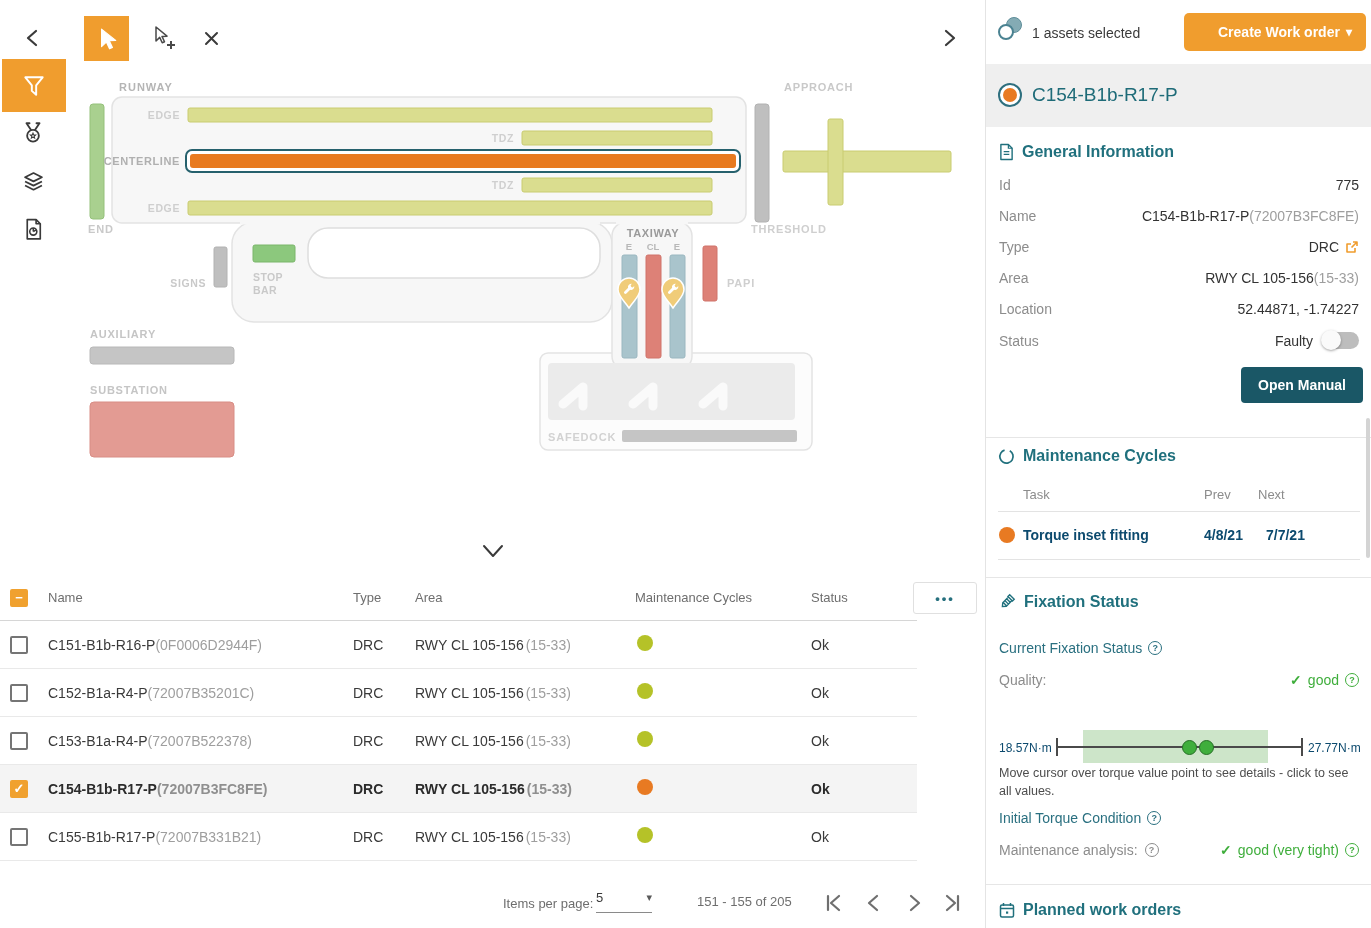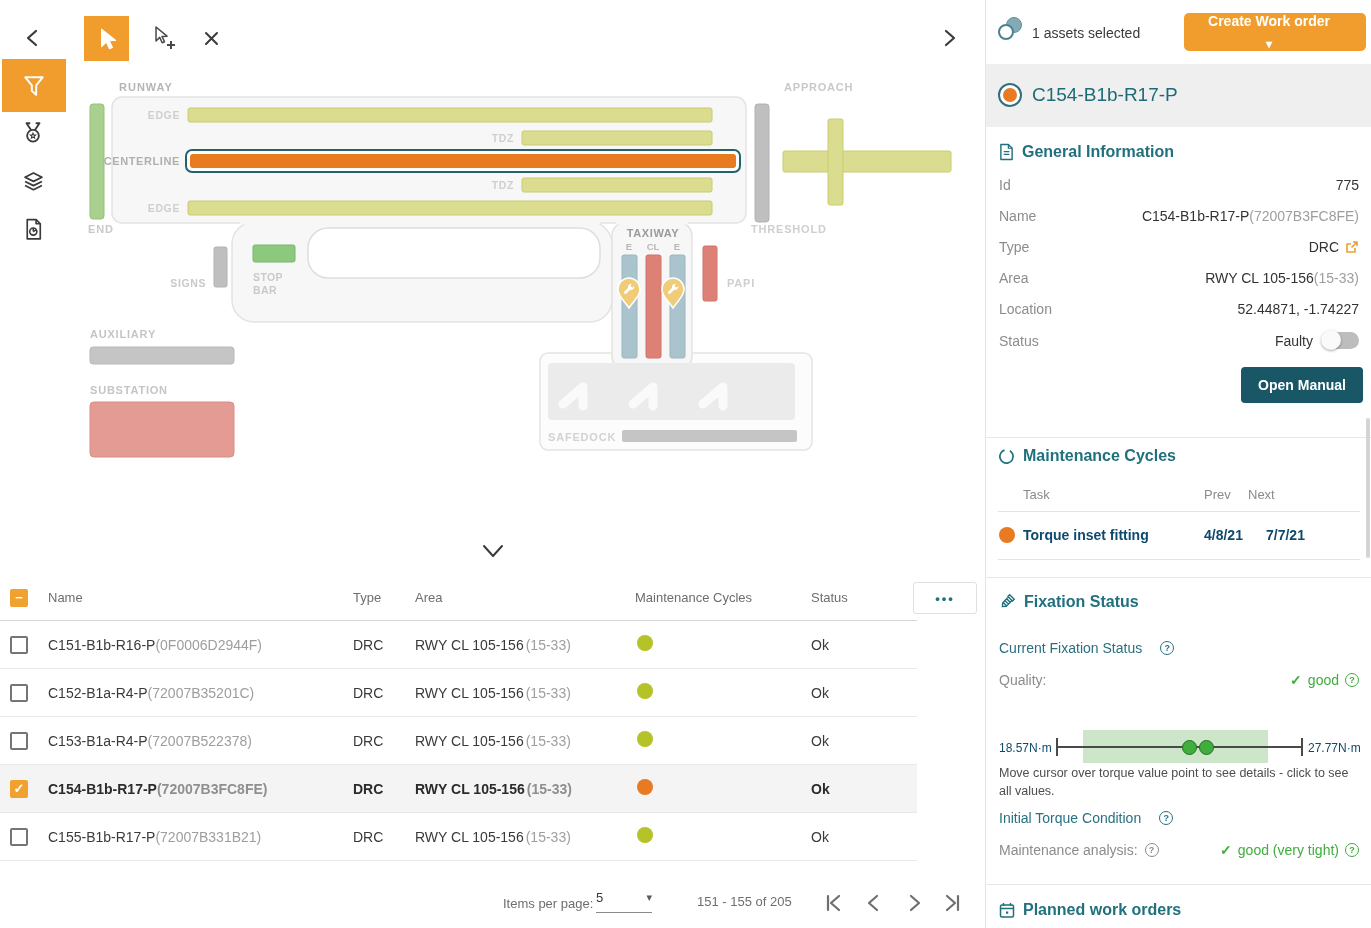--- a/index.html
+++ b/index.html
@@ -36,33 +36,33 @@
   .pg-btn { background:none; border:none; cursor:pointer; padding:0; }
 
   
   #right-panel { left:985px; top:0; width:386px; height:928px; border-left:1px solid #e4e4e4; background:#fff; }
   .rp-row { left:13px; right:12px; display:flex; justify-content:space-between; align-items:center; font-size:14px; }
   .rp-label { color:#8c8c8c; }
   .rp-value { color:#333; font-weight:500; display:flex; align-items:center; gap:6px; }
   .sec-title { color:#20707d; font-size:16px; font-weight:600; display:flex; align-items:center; gap:8px; }
   .divider { left:0; right:0; border-top:1px solid #e6e6e6; }
   .divider-inset { left:12px; right:11px; border-top:1px solid #e3e3e3; }
-  .teal-link { color:#2a7080; font-size:14px; font-weight:500; display:flex; align-items:center; gap:18px; }
+  .teal-link { color:#2a7080; font-size:14px; font-weight:500; display:flex; align-items:center; gap:6px; }
   .green { color:#3fae3c; }
   .qicon { display:inline-flex; width:14px; height:14px; border:1.2px solid currentColor; border-radius:50%;
            align-items:center; justify-content:center; font-size:9px; font-weight:700; cursor:pointer; }
   .check-glyph { font-size:14px; font-weight:700; }
   .toggle { width:36px; height:17px; border-radius:9px; background:#bdbdbd; position:relative; cursor:pointer; }
   .toggle .knob { position:absolute; left:-2px; top:-2px; width:20px; height:20px; border-radius:50%;
                   background:#fafafa; box-shadow:0 1px 2.5px rgba(0,0,0,.35); }
   .btn-dark { background:#1a5766; color:#fff; border:none; border-radius:4px; font-size:14px; font-weight:700;
               font-family:"Liberation Sans",sans-serif; cursor:pointer; }
   .btn-orange { background:#f09d2e; color:#fff; border:none; border-radius:5px; font-size:14px; font-weight:700;
                 font-family:"Liberation Sans",sans-serif; cursor:pointer; display:flex; align-items:center;
-                justify-content:space-between; padding:0 14px 0 2px;flex-direction:column; }
+                justify-content:space-between; padding:0 14px 0 34px; }
   .mc-bold { font-weight:700; color:#0c4a6e; font-size:14px; }
   .small-dark { font-size:12px; color:#0c4a6e; font-weight:500; }
 </style>
 </head>
 <body>
 
 <div id="app">
 
   <button class="tool-btn abs" style="left:20px;top:25px;width:26px;height:26px;">
     <svg width="22" height="22" viewBox="0 0 22 22">
@@ -379,21 +379,21 @@
     <div class="abs divider" style="top:437px;"></div>
 
     <div class="abs sec-title" style="left:12px;top:447px;">
       <svg width="17" height="17" viewBox="0 0 18 18">
         <circle cx="9" cy="9" r="7" fill="none" stroke="#20707d" stroke-width="1.8" stroke-dasharray="38 6" transform="rotate(-60 9 9)"></circle>
       </svg>
       <span>Maintenance Cycles</span>
     </div>
     <div class="abs" style="left:37px;top:487px;font-size:13px;color:#8c8c8c;">Task</div>
     <div class="abs" style="left:218px;top:487px;font-size:13px;color:#8c8c8c;">Prev</div>
-    <div class="abs" style="left:262px;top:487px;font-size:13px;color:#8c8c8c;">Next</div>
+    <div class="abs" style="left:272px;top:487px;font-size:13px;color:#8c8c8c;">Next</div>
     <div class="abs divider-inset" style="top:511px;"></div>
     <div class="abs" style="left:13px;top:527px;">
       <span class="dot" style="background: rgb(232, 122, 34);"></span>
     </div>
     <div class="abs mc-bold" style="left:37px;top:527px;">Torque inset fitting</div>
     <div class="abs mc-bold" style="left:218px;top:527px;">4/8/21</div>
     <div class="abs mc-bold" style="left:280px;top:527px;">7/7/21</div>
     <div class="abs divider-inset" style="top:559px;"></div>
 
     <div class="abs divider" style="top:577px;"></div>

